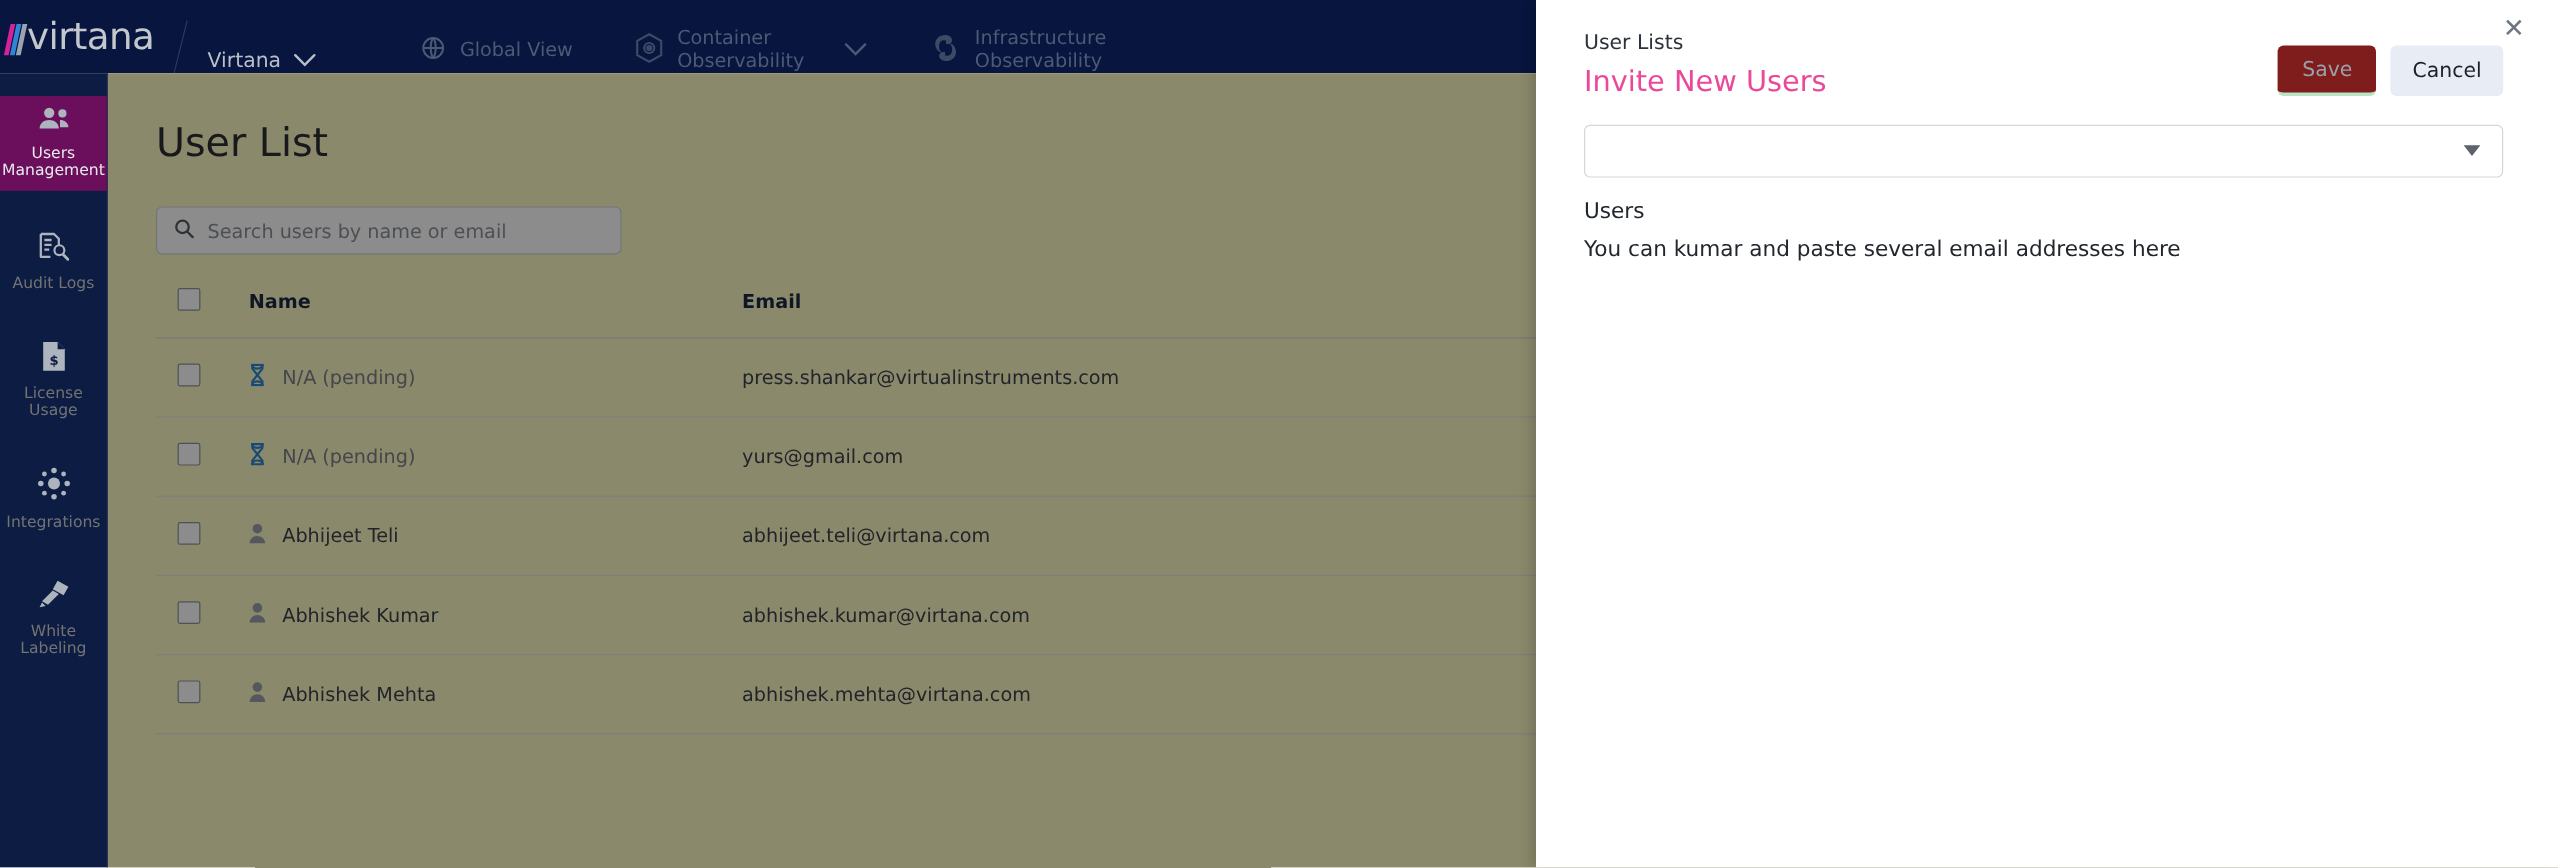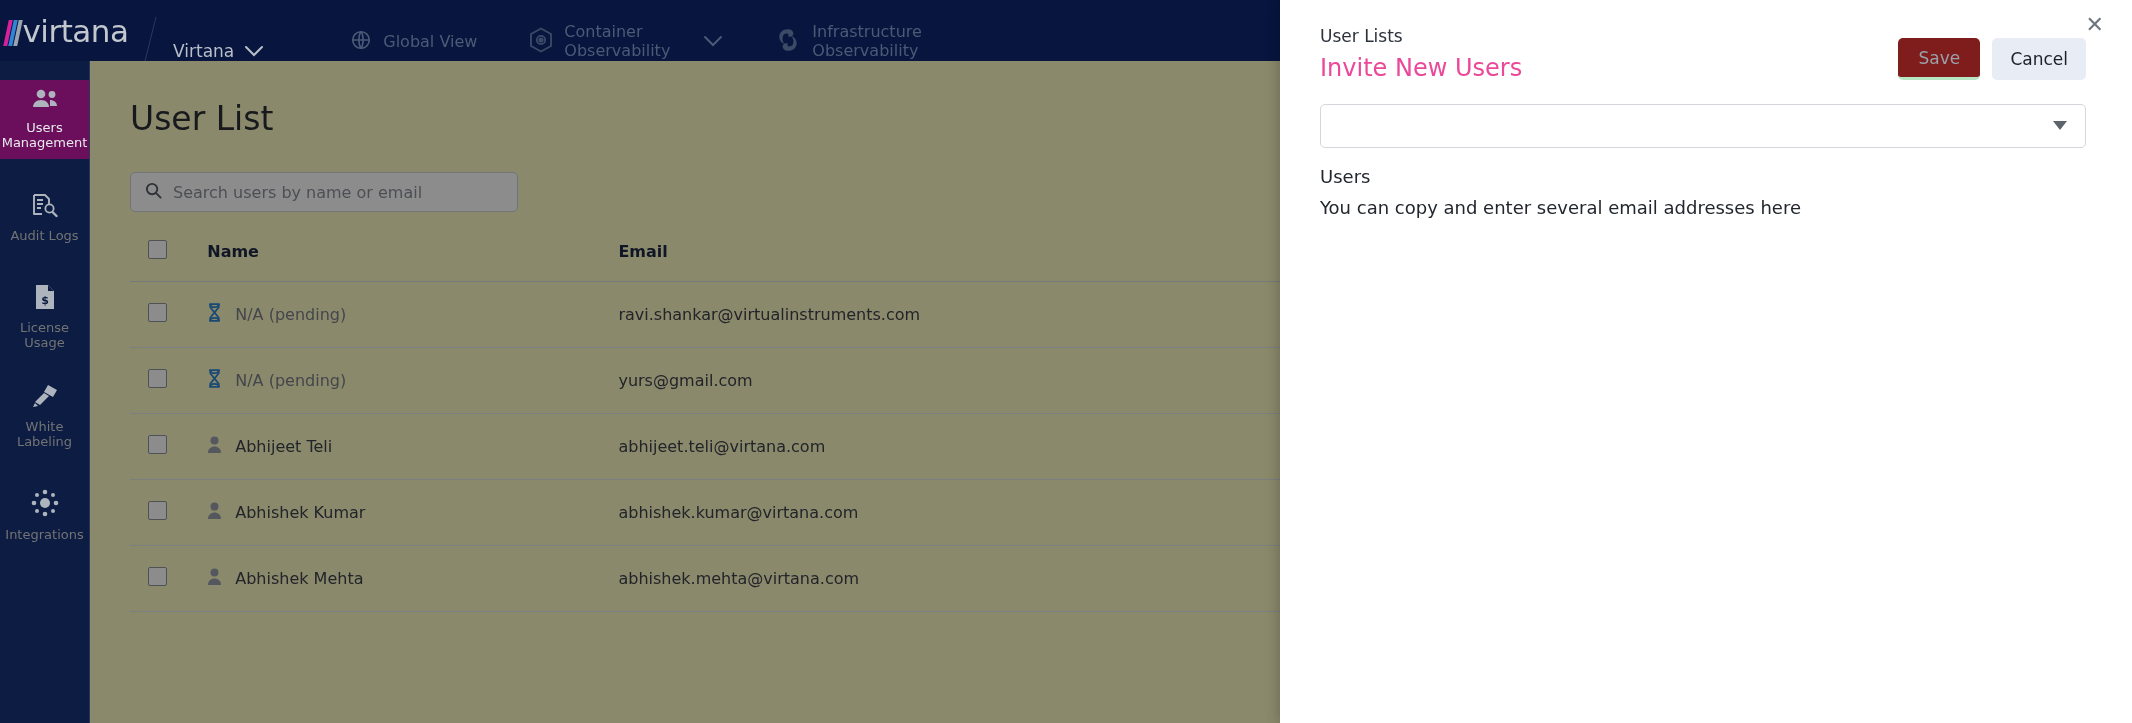--- a/index.html
+++ b/index.html
@@ -276,44 +276,44 @@
             <path d="M2 1h12l6 6v18H2z"></path>
             <path d="M14 1v6h6" fill="#0c1c43"></path>
             <text x="11" y="20" font-size="11" fill="#0c1c43" text-anchor="middle" font-family="DejaVu Sans, sans-serif" font-weight="bold">$</text>
           </svg>
         </span>
         <span>License Usage</span>
       </div>
 
       <div class="side-item" style="margin-top:20px;">
         <span class="s-icon">
-          <svg width="28" height="26" viewBox="0 0 28 26" fill="#aeb4bd">
-            <path d="M17 2l9 5-4 7-9-5z"></path>
-            <path d="M13 10l5 3-9 9-5-3z"></path>
-            <path d="M4 20l-2 4 5-1z"></path>
-          </svg>
-        </span>
-        <span>White Labeling</span>
-      </div>
-
-      <div class="side-item" style="margin-top:20px;">
-        <span class="s-icon">
           <svg width="28" height="28" viewBox="0 0 28 28" fill="#aeb4bd">
             <circle cx="14" cy="14" r="5"></circle>
             <circle cx="14" cy="3" r="2.3"></circle>
               <circle cx="14" cy="25" r="2.3"></circle>
             <circle cx="3" cy="14" r="2.3"></circle>
               <circle cx="25" cy="14" r="2.3"></circle>
             <circle cx="6" cy="6" r="2"></circle>
               <circle cx="22" cy="6" r="2"></circle>
             <circle cx="6" cy="22" r="2"></circle>
               <circle cx="22" cy="22" r="2"></circle>
           </svg>
         </span>
         <span>Integrations</span>
+      </div>
+
+      <div class="side-item" style="margin-top:20px;">
+        <span class="s-icon">
+          <svg width="28" height="26" viewBox="0 0 28 26" fill="#aeb4bd">
+            <path d="M17 2l9 5-4 7-9-5z"></path>
+            <path d="M13 10l5 3-9 9-5-3z"></path>
+            <path d="M4 20l-2 4 5-1z"></path>
+          </svg>
+        </span>
+        <span>White Labeling</span>
       </div>
 
     </div>
 
     <div class="main">
       <div class="page-title">User List</div>
 
       <div class="search-wrap">
         <div class="search-box">
           <span>
@@ -344,21 +344,21 @@
               <span class="name-cell">
                 <span>
                   <svg width="15" height="19" viewBox="0 0 14 18" fill="none" stroke="#2f86d6" stroke-width="1.7">
                     <path d="M2 1h10M2 17h10M3 1c0 4 8 4 8 0M3 17c0-4 8-4 8 0"></path>
                       <path d="M3 1v3l4 5 4-5V1M3 17v-3l4-5 4 5v3"></path>
                   </svg>
                 </span>
                 <span class="pending-txt">N/A (pending)</span>
               </span>
             </td>
-            <td class="col-email">ravi.shankar@virtualinstruments.com</td>
+            <td class="col-email">press.shankar@virtualinstruments.com</td>
             <td class="col-role">Admin</td>
           </tr>
           <tr>
             <td class="col-cb"><span class="cb"></span></td>
             <td class="col-name">
               <span class="name-cell">
                 <span>
                   <svg width="15" height="19" viewBox="0 0 14 18" fill="none" stroke="#2f86d6" stroke-width="1.7">
                     <path d="M2 1h10M2 17h10M3 1c0 4 8 4 8 0M3 17c0-4 8-4 8 0"></path>
                       <path d="M3 1v3l4 5 4-5V1M3 17v-3l4-5 4 5v3"></path>
@@ -441,18 +441,18 @@
 
     <div class="modal-body">
       <div class="field">
         <div class="select-box">
           <span class="caret"></span>
         </div>
       </div>
 
       <div class="field" style="margin-bottom:0">
         <div class="field-label">Users</div>
-        <div class="hint">You can copy and enter several email addresses here</div>
+        <div class="hint">You can kumar and paste several email addresses here</div>
       </div>
     </div>
   </div>
 
 </div>
 
 </body></html>

